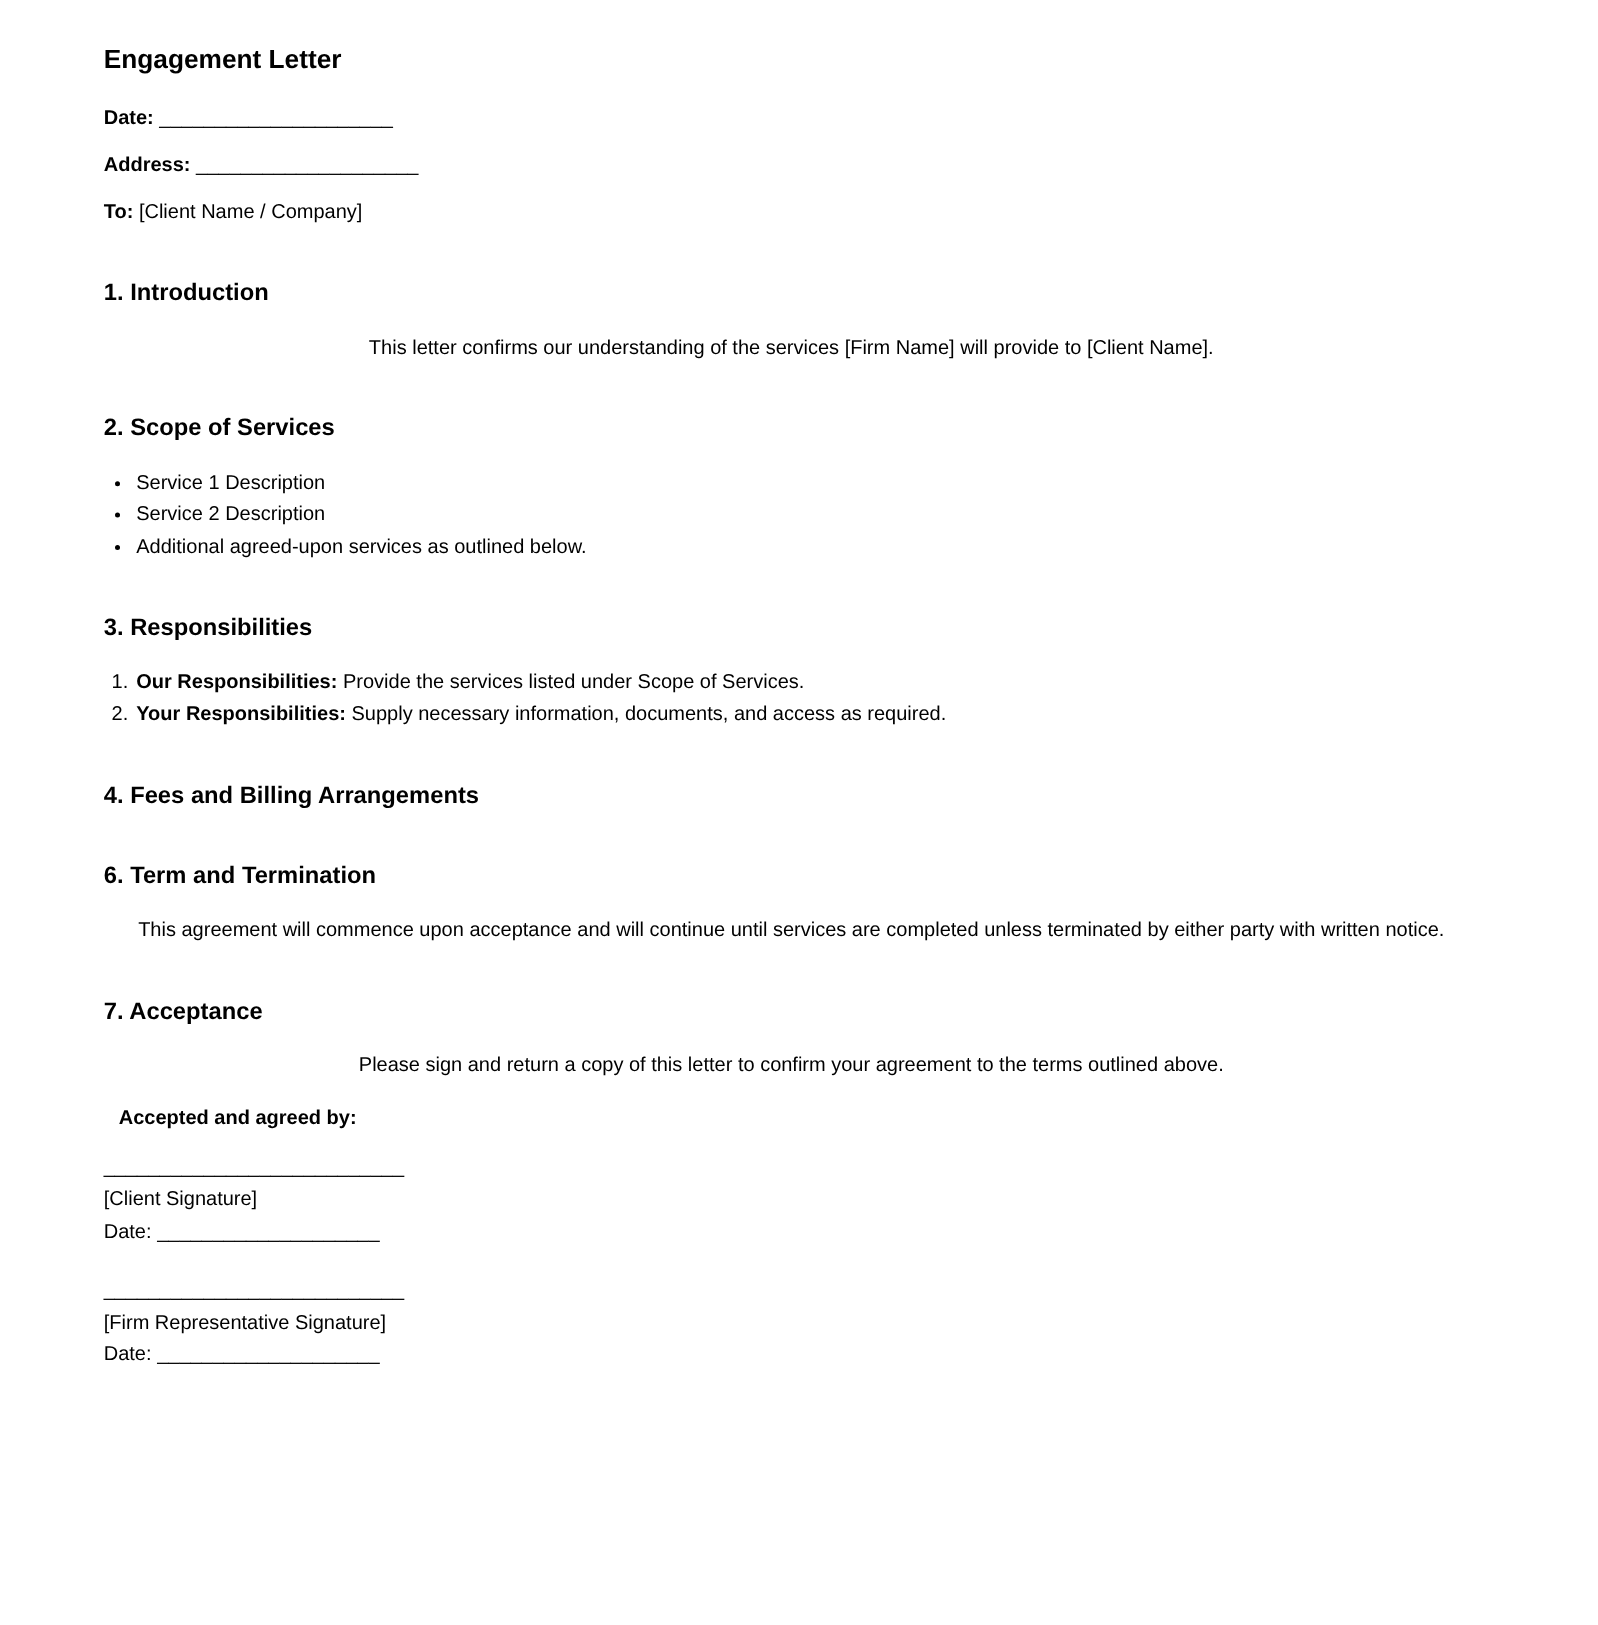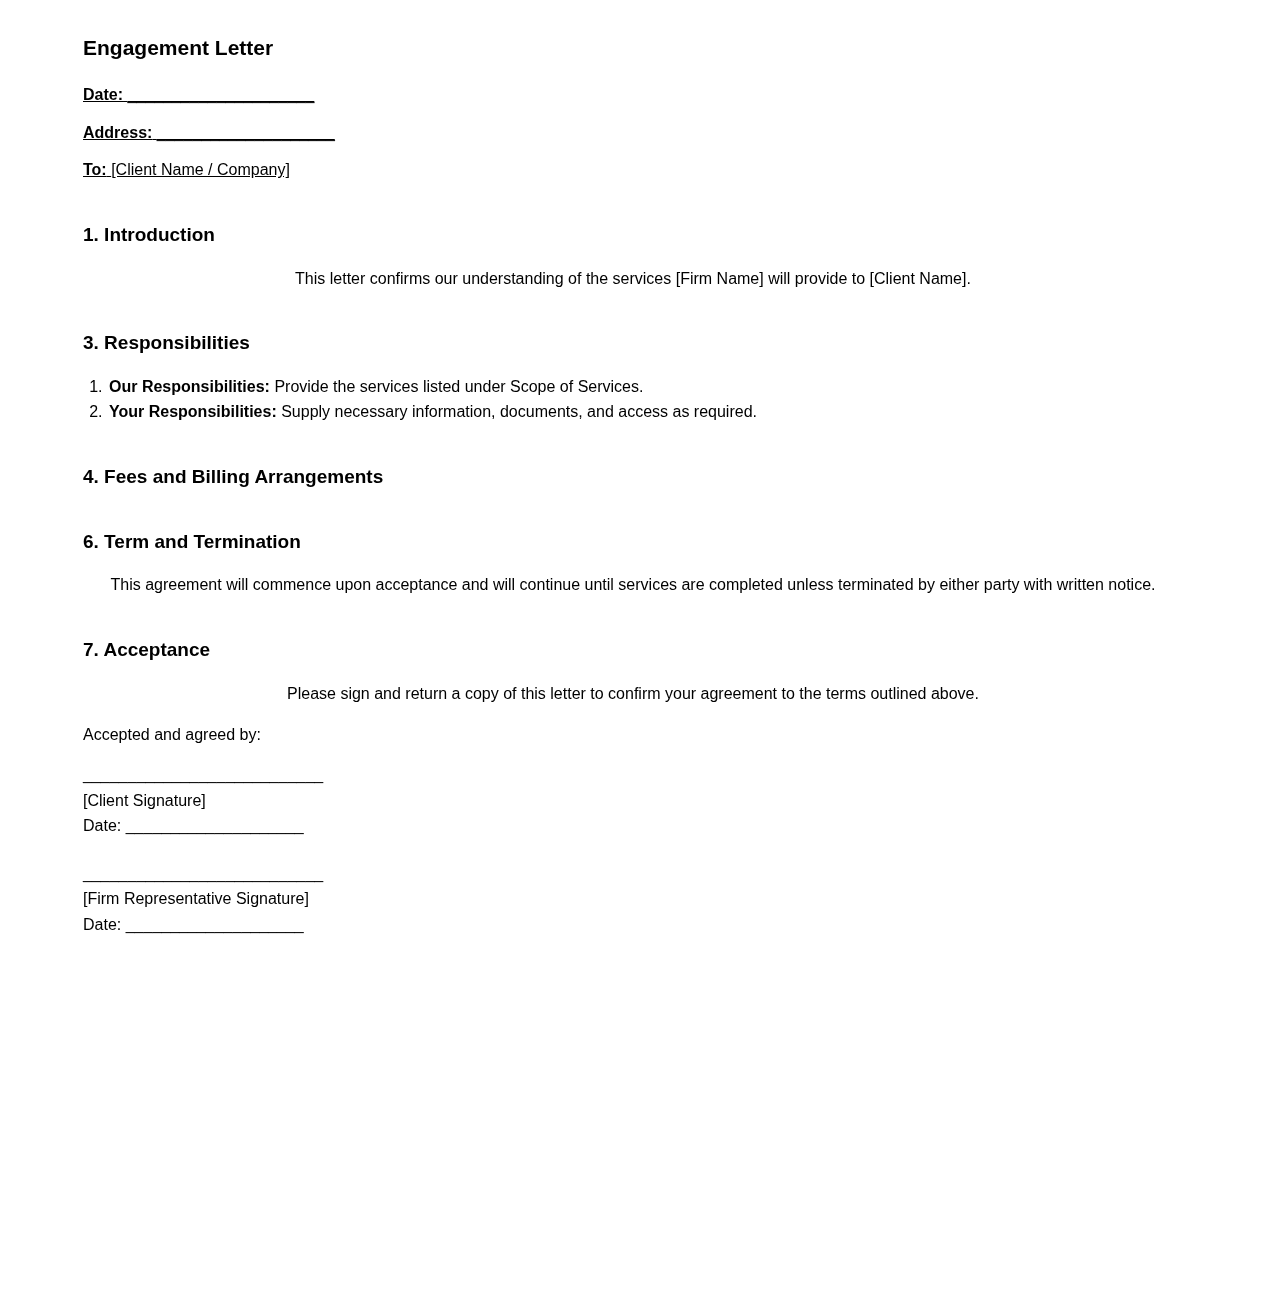--- a/index.html
+++ b/index.html
@@ -19,44 +19,43 @@
   }
   h1.doc-title {
     font-size: 21px;
     line-height: 1.15;
     font-weight: bold;
     margin: 0 0 22px 0;
   }
   .meta-line {
     margin: 0 0 12px 0;
     line-height: 1.6;
-    text-decoration: underline;
   }
   h2.section-heading {
     font-size: 19px;
     line-height: 1.3;
     font-weight: bold;
     margin: 40px 0 18px 0;
   }
   p.body-par {
     margin: 0 0 16px 0;
     line-height: 1.6;
     text-align: center;
   }
   ul.bullet-list, ol.num-list {
     margin: 0 0 16px 0;
     padding-left: 24px;
     line-height: 1.6;
   }
   ul.bullet-list li, ol.num-list li { padding-left: 2px; }
   .b { font-weight: bold; }
   .closing-line {
-    margin: 16px 0 0 0;
+    margin: 16px 0 0 12px;
     line-height: 1.6;
-    font-weight: normal;
+    font-weight: bold;
   }
   .sig-block {
     margin-top: 14px;
     margin-bottom: 22px;
     line-height: 1.6;
   }
   .sig-block .sig-row { white-space: pre; }
 </style>
 </head>
 <body>
@@ -69,20 +68,28 @@
 
   <p class="meta-line"><span class="b">Address:</span> <span>____________________</span></p>
 
   <p class="meta-line"><span class="b">To:</span> <span>[Client Name / Company]</span></p>
 
   <section>
     <h2 class="section-heading">1. Introduction</h2>
     <p class="body-par">This letter confirms our understanding of the services [Firm Name] will provide to [Client Name].</p>
   </section>
 
+  <section>
+    <h2 class="section-heading">2. Scope of Services</h2>
+    <ul class="bullet-list">
+      <li>Service 1 Description</li>
+      <li>Service 2 Description</li>
+      <li>Additional agreed-upon services as outlined below.</li>
+    </ul>
+  </section>
 
   <section>
     <h2 class="section-heading">3. Responsibilities</h2>
     <ol class="num-list">
       <li><span class="b">Our Responsibilities:</span> <span>Provide the services listed under Scope of Services.</span></li>
       <li><span class="b">Your Responsibilities:</span> <span>Supply necessary information, documents, and access as required.</span></li>
     </ol>
   </section>
 
   <section>

